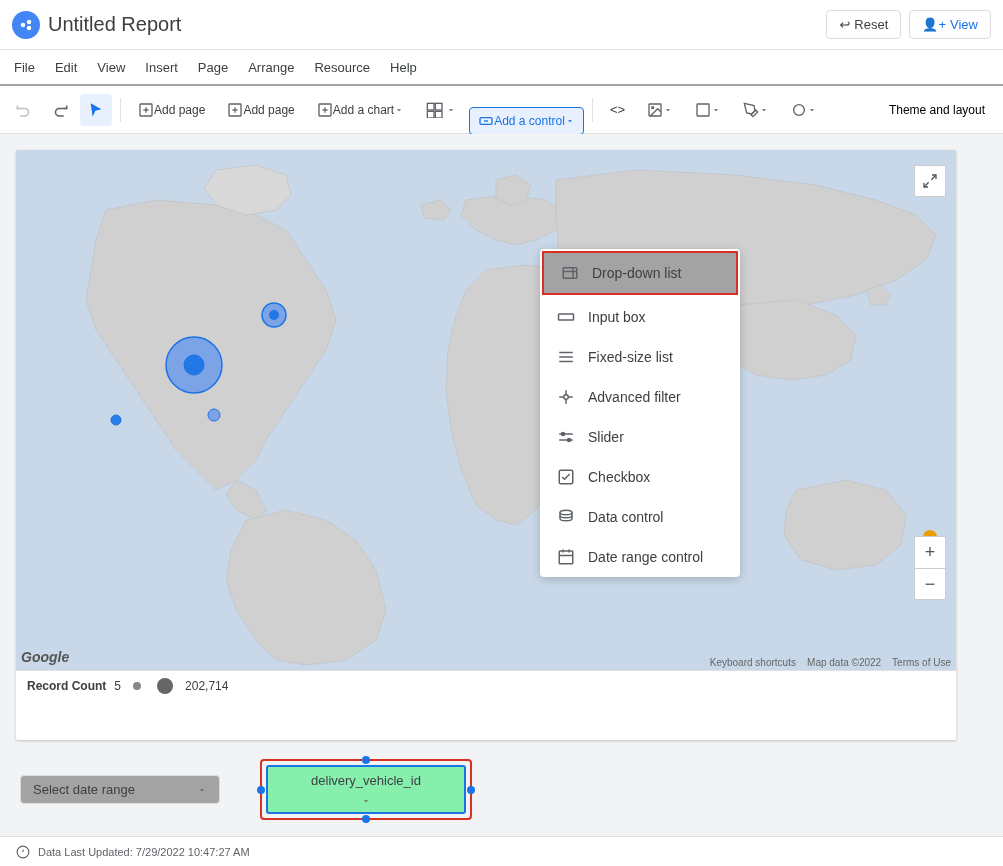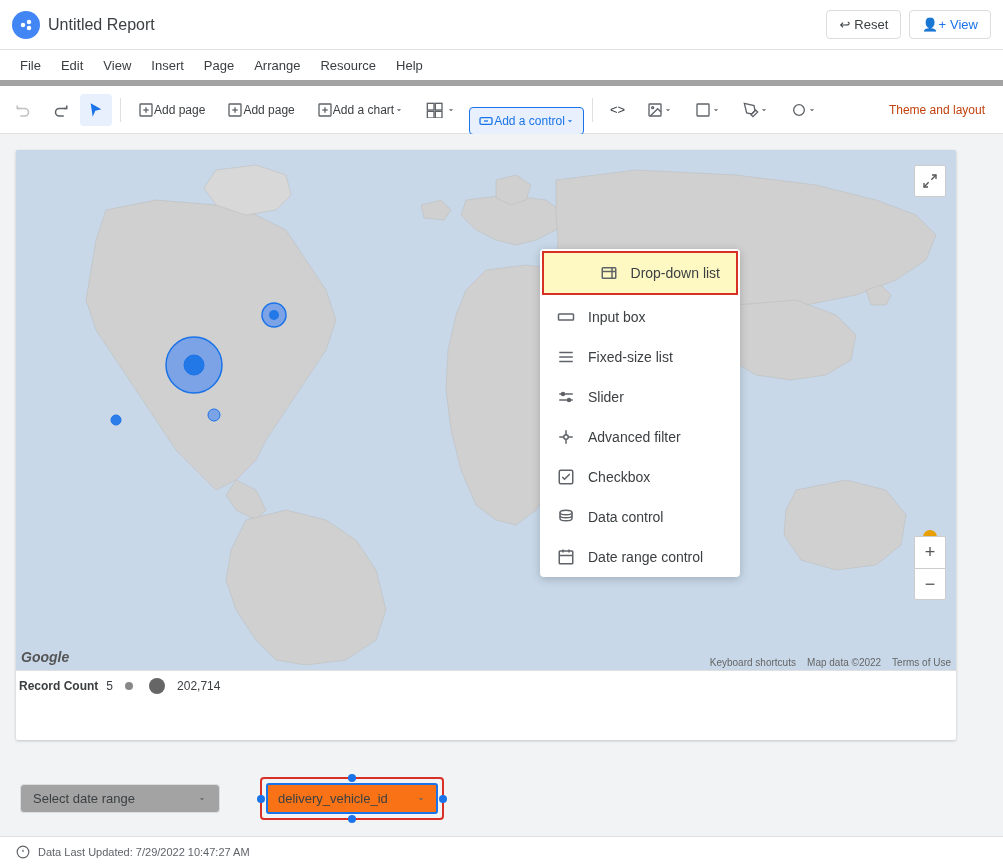--- a/index.html
+++ b/index.html
@@ -2,34 +2,34 @@
 <html><head>
   <meta charset="utf-8">
   <style>
     * { margin: 0; padding: 0; box-sizing: border-box; }
     body { font-family: 'Google Sans', Arial, sans-serif; background: #f1f3f4; width: 1003px; height: 866px; overflow: hidden; font-size: 13px; color: #3c4043; }
 
     
     .top-bar { background: #fff; height: 50px; display: flex; align-items: center; padding: 0 12px; border-bottom: 1px solid #e0e0e0; gap: 8px; }
     .app-logo { width: 28px; height: 28px; background: #4285f4; border-radius: 50%; display: flex; align-items: center; justify-content: center; flex-shrink: 0; }
     .app-logo svg { width: 18px; height: 18px; }
-    .report-title { font-size: 16px; color: #3c4043; font-weight: 400; margin-right: auto; }
+    .report-title { font-size: 20px; color: #3c4043; font-weight: 400; margin-right: auto; }
     .reset-btn { border: 1px solid #dadce0; background: #fff; border-radius: 4px; padding: 6px 12px; font-size: 13px; color: #3c4043; cursor: pointer; display: flex; align-items: center; gap: 4px; }
     .share-btn { border: 1px solid #dadce0; background: #fff; border-radius: 4px; padding: 6px 12px; font-size: 13px; color: #1a73e8; cursor: pointer; display: flex; align-items: center; gap: 4px; }
 
     
-    .menu-bar { background: #fff; height: 36px; display: flex; align-items: center; padding: 0 12px; border-bottom: 6px solid #a3a3a3; gap: 4px; }
+    .menu-bar { background: #fff; height: 36px; display: flex; align-items: center; padding: 0 6px; border-bottom: 2px solid #a3a3a3; gap: 4px; }
     .menu-item { padding: 4px 8px; font-size: 13px; color: #3c4043; cursor: pointer; border-radius: 4px; }
 
     
     .toolbar { background: #fff; height: 48px; display: flex; align-items: center; padding: 0 8px; border-bottom: 1px solid #e0e0e0; gap: 4px; }
     .toolbar-btn { border: 1px solid transparent; background: #fff; border-radius: 4px; padding: 5px 8px; font-size: 12px; color: #3c4043; cursor: pointer; display: flex; align-items: center; gap: 0; white-space: nowrap; }
     .toolbar-separator { width: 1px; height: 24px; background: #e0e0e0; margin: 0 4px; }
     .toolbar-spacer { flex: 1; }
-    .theme-btn { padding: 5px 10px; font-size: 12px; color: #c2410c; cursor: pointer; }
+    .theme-btn { padding: 5px 10px; font-size: 12px; color: #000000; cursor: pointer; }
 
     
     .canvas-area { background: #f1f3f4; padding: 16px; height: calc(866px - 50px - 36px - 48px - 30px); position: relative; overflow: hidden; }
     .canvas { background: #fff; border-radius: 2px; box-shadow: 0 1px 3px rgba(0,0,0,0.2); width: 940px; height: 590px; position: relative; overflow: hidden; }
 
     
     .map-bg { width: 100%; height: 520px; background: #d6d6d6; position: relative; overflow: hidden; }
     .map-ocean { position: absolute; inset: 0; background: #c8d8e8; }
 
     
@@ -38,30 +38,30 @@
     .map-zoom { position: absolute; right: 10px; bottom: 70px; display: flex; flex-direction: column; }
     .map-zoom-btn { width: 32px; height: 32px; background: #fff; border: 1px solid #ccc; display: flex; align-items: center; justify-content: center; cursor: pointer; font-size: 18px; color: #555; }
     .map-zoom-btn:first-child { border-radius: 2px 2px 0 0; border-bottom: none; }
     .map-zoom-btn:last-child { border-radius: 0 0 2px 2px; }
 
     
     .map-bottom { position: absolute; bottom: 2px; right: 5px; font-size: 10px; color: #666; }
     .google-logo { position: absolute; bottom: 5px; left: 5px; font-size: 14px; color: #555; font-family: Arial; font-style: italic; font-weight: bold; }
 
     
-    .legend-bar { height: 30px; padding: 0 3px; display: flex; align-items: center; gap: 8px; font-size: 12px; color: #3c4043; border-top: 1px solid #e0e0e0; }
+    .legend-bar { height: 30px; padding: 0 11px; display: flex; align-items: center; gap: 8px; font-size: 12px; color: #3c4043; border-top: 1px solid #e0e0e0; }
 
     
     .controls-row { position: absolute; bottom: 16px; left: 0; right: 0; padding: 0 20px; display: flex; align-items: center; gap: 20px; }
     .date-range-select { border: 1px solid #dadce0; border-radius: 4px; padding: 6px 12px; font-size: 13px; background: #a3a3a3; cursor: pointer; display: flex; align-items: center; gap: 8px; width: 200px; }
 
     
     .dropdown-menu { position: absolute; top: 115px; left: 540px; background: #fff; border-radius: 4px; box-shadow: 0 2px 10px rgba(0,0,0,0.2); width: 200px; z-index: 100; overflow: hidden; }
     .dropdown-menu-item { padding: 10px 16px; font-size: 14px; color: #3c4043; cursor: pointer; display: flex; align-items: center; gap: 12px; }
-    .dropdown-menu-item.highlighted { background: #fef9c3; justify-content: flex-end; }
+    .dropdown-menu-item.highlighted { background: #a3a3a3; }
     .menu-item-icon { width: 20px; height: 20px; flex-shrink: 0; display: flex; align-items: center; justify-content: center; color: #5f6368; }
 
     
     .status-bar { background: #fff; height: 30px; display: flex; align-items: center; padding: 0 16px; border-top: 1px solid #e0e0e0; font-size: 11px; color: #5f6368; gap: 8px; }
 
     
     .icon-btn { width: 32px; height: 32px; border-radius: 4px; border: none; background: transparent; cursor: pointer; display: flex; align-items: center; justify-content: center; color: #5f6368; }
     .icon-btn.disabled { opacity: 0.4; cursor: default; }
 
     .add-control-btn { background: #e8f0fe; border: 1px solid #1a73e8; color: #1a73e8; margin-top: 23px; }
@@ -323,21 +323,21 @@
 
       <div style="border: 2px solid #d93025; border-radius: 4px; padding: 4px; position:relative;">
 
         <div style="position:absolute; top:-5px; left:50%; transform:translateX(-50%); width:8px; height:8px; background:#1a73e8; border-radius:50%;"></div>
 
         <div style="position:absolute; bottom:-5px; left:50%; transform:translateX(-50%); width:8px; height:8px; background:#1a73e8; border-radius:50%;"></div>
 
         <div style="position:absolute; top:50%; left:-5px; transform:translateY(-50%); width:8px; height:8px; background:#1a73e8; border-radius:50%;"></div>
 
         <div style="position:absolute; top:50%; right:-5px; transform:translateY(-50%); width:8px; height:8px; background:#1a73e8; border-radius:50%;"></div>
-        <div style="border: 2px solid #1a73e8; border-radius: 3px; background:#f97316; width: 172px; padding: 6px 10px; display:flex; align-items:center; gap:8px;">
+        <div style="border: 2px solid #1a73e8; border-radius: 3px; background:#86efac; width: 200px; padding: 6px 10px; display:flex; align-items:center; gap:8px;flex-direction:column;">
           <span style="flex:1; font-size:13px;">delivery_vehicle_id</span>
           <svg width="10" height="10" viewBox="0 0 24 24" fill="#5f6368">
               <path d="M7 10l5 5 5-5z"></path>
             </svg>
         </div>
       </div>
     </div>
   </div>
 
   <div class="dropdown-menu">
@@ -367,36 +367,36 @@
             <line x1="3" y1="6" x2="21" y2="6"></line>
             <line x1="3" y1="12" x2="21" y2="12"></line>
             <line x1="3" y1="18" x2="21" y2="18"></line>
           </svg>
       </div>
       <span>Fixed-size list</span>
     </div>
     <div class="dropdown-menu-item">
       <div class="menu-item-icon">
         <svg width="18" height="18" viewBox="0 0 24 24" fill="none" stroke="#5f6368" stroke-width="2">
+            <circle cx="12" cy="12" r="3"></circle>
+            <path d="M3 12h6m6 0h6M12 3v6m0 6v6"></path>
+          </svg>
+      </div>
+      <span>Advanced filter</span>
+    </div>
+    <div class="dropdown-menu-item">
+      <div class="menu-item-icon">
+        <svg width="18" height="18" viewBox="0 0 24 24" fill="none" stroke="#5f6368" stroke-width="2">
             <line x1="3" y1="8" x2="21" y2="8"></line>
             <line x1="3" y1="16" x2="21" y2="16"></line>
             <circle cx="8" cy="8" r="2" fill="#5f6368"></circle>
             <circle cx="16" cy="16" r="2" fill="#5f6368"></circle>
           </svg>
       </div>
       <span>Slider</span>
-    </div>
-    <div class="dropdown-menu-item">
-      <div class="menu-item-icon">
-        <svg width="18" height="18" viewBox="0 0 24 24" fill="none" stroke="#5f6368" stroke-width="2">
-            <circle cx="12" cy="12" r="3"></circle>
-            <path d="M3 12h6m6 0h6M12 3v6m0 6v6"></path>
-          </svg>
-      </div>
-      <span>Advanced filter</span>
     </div>
     <div class="dropdown-menu-item">
       <div class="menu-item-icon">
         <svg width="18" height="18" viewBox="0 0 24 24" fill="none" stroke="#5f6368" stroke-width="2">
             <rect x="3" y="3" width="18" height="18" rx="2"></rect>
             <polyline points="7 12 10 15 17 8"></polyline>
           </svg>
       </div>
       <span>Checkbox</span>
     </div>

